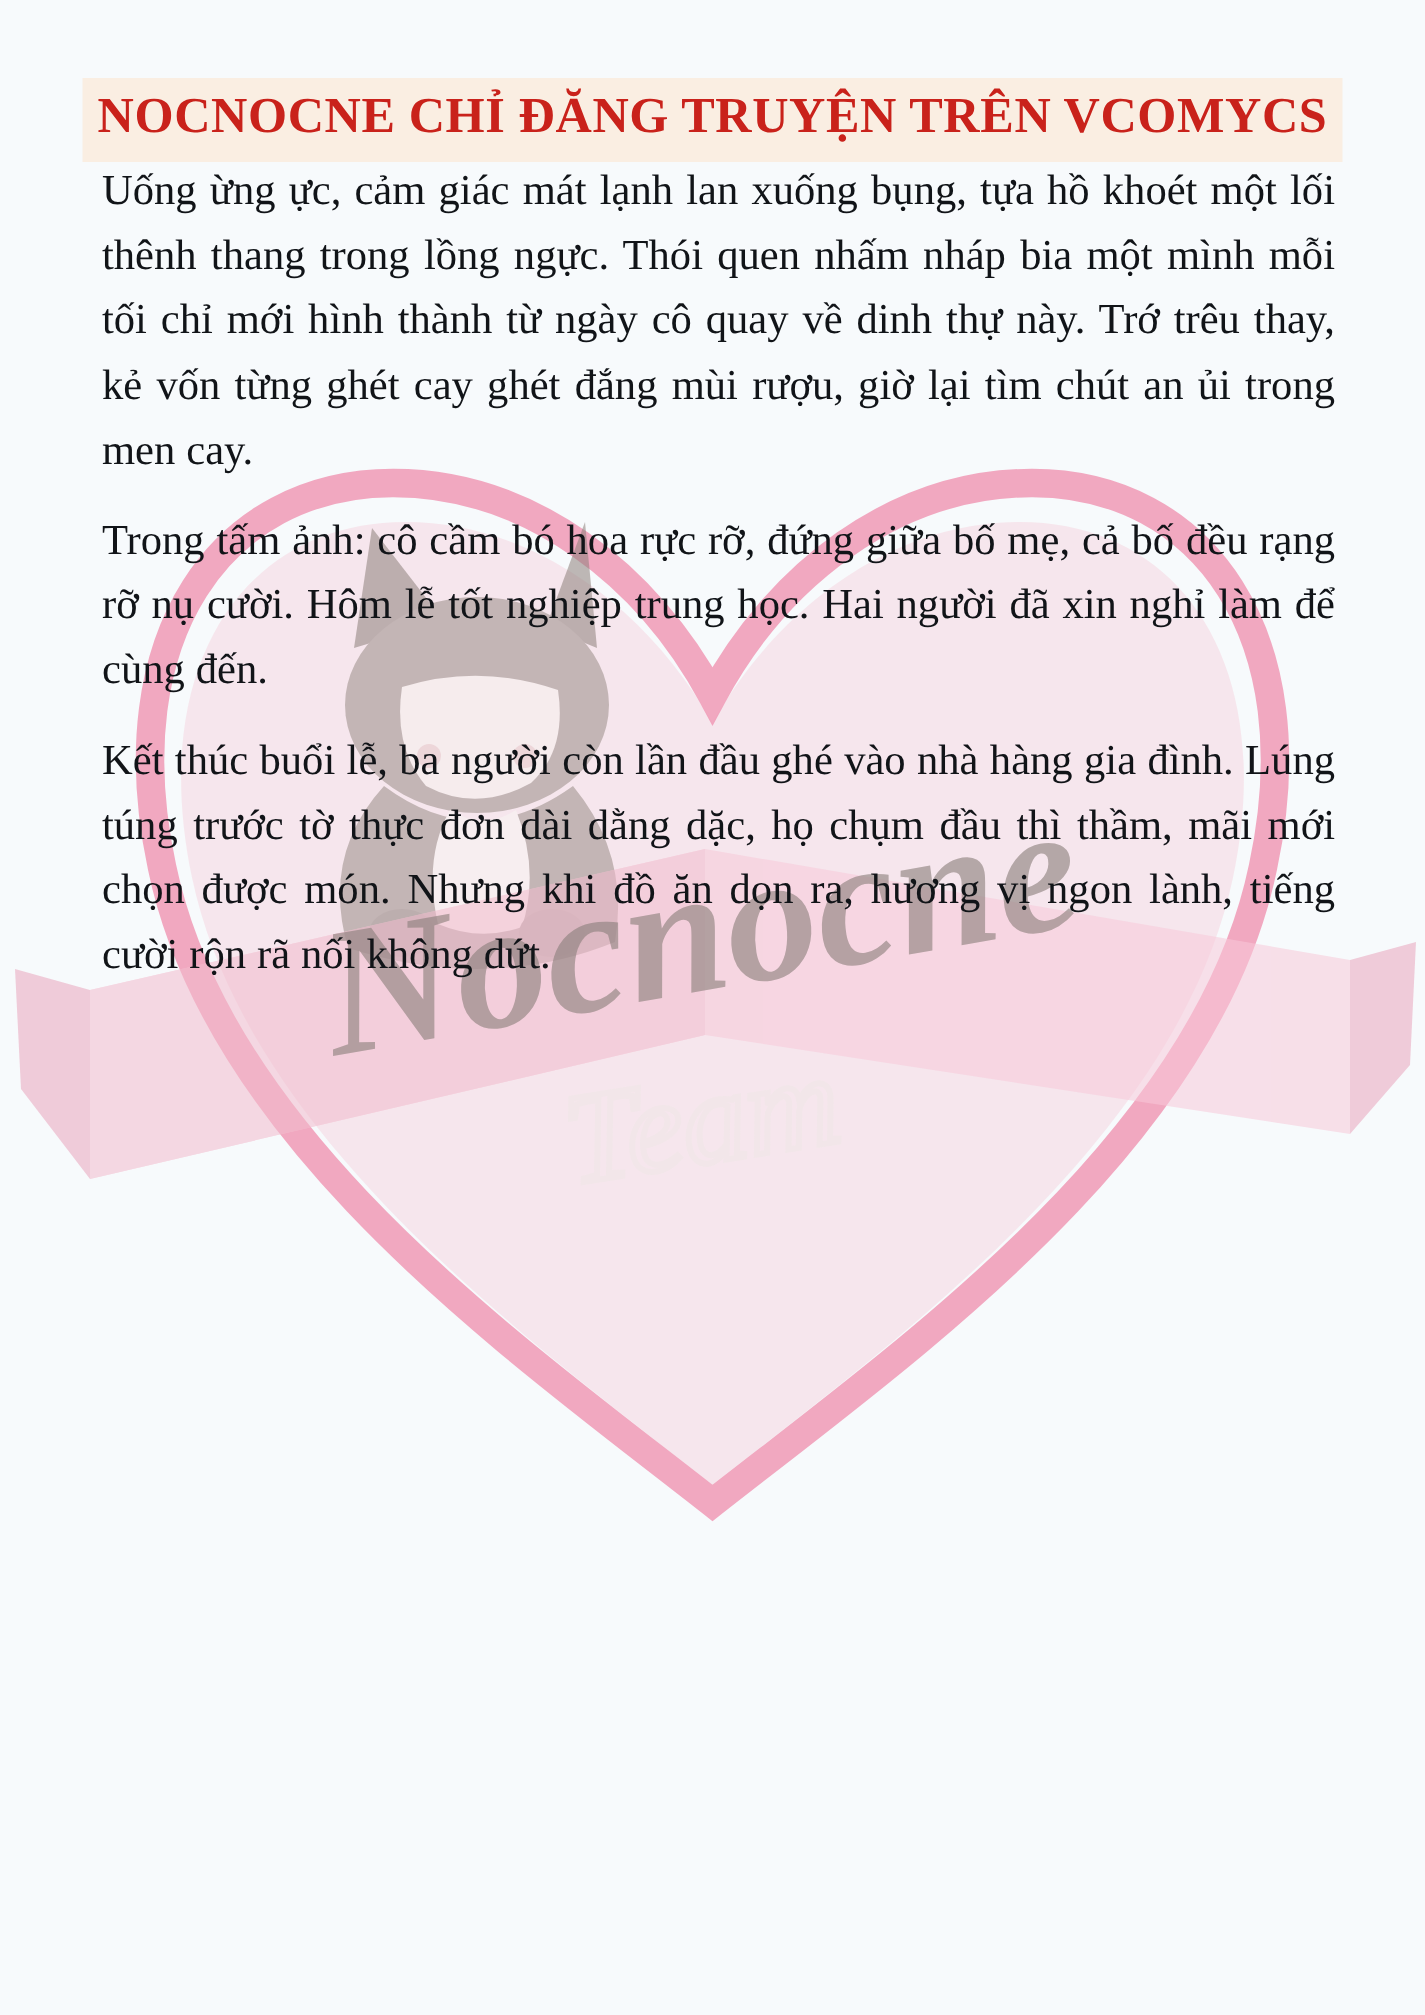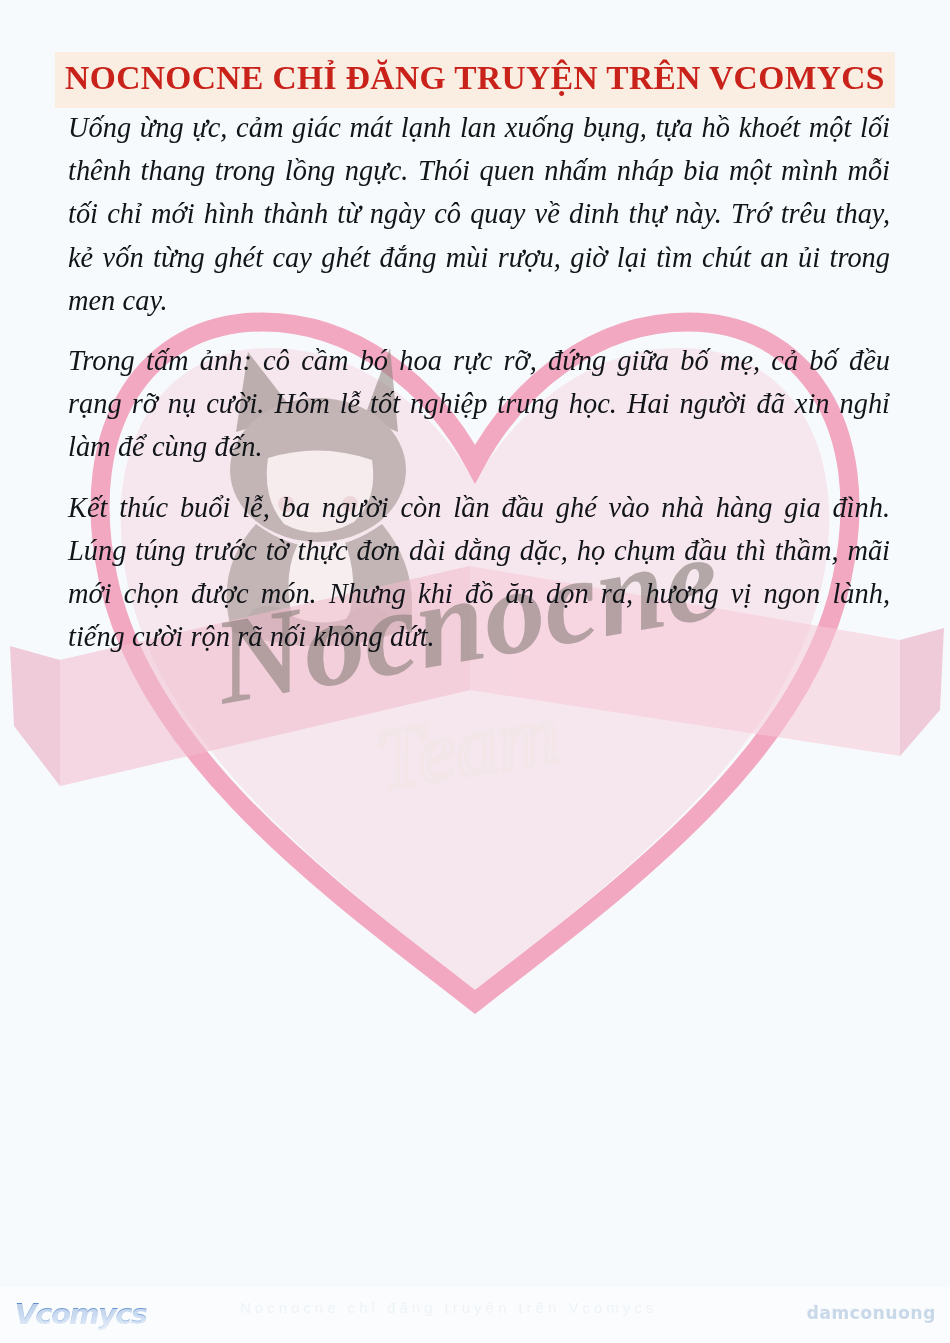--- a/index.html
+++ b/index.html
@@ -74,21 +74,21 @@
     font-family: "Liberation Serif", "DejaVu Serif", serif;
     font-size: 28.4px;
     line-height: 43.2px;
     color: #111418;
     text-align: justify;
     text-justify: inter-word;
     margin-bottom: 17px;
     word-spacing: 0.2px;
   }
   .para:last-child { margin-bottom: 0; }
-  .para.last-line-left { text-align-last: left; font-style: italic; }
+  .para.last-line-left { text-align-last: left; }
 
   
   .footer {
     position: absolute;
     left: 0;
     bottom: 0;
     width: 950px;
     height: 56px;
     background: #fafcfd;
     z-index: 3;
@@ -225,23 +225,14 @@
   </div>
 
   <div class="content">
     <div class="story">
       <p class="para last-line-left">Uống ừng ực, cảm giác mát lạnh lan xuống bụng, tựa hồ khoét một lối thênh thang trong lồng ngực. Thói quen nhấm nháp bia một mình mỗi tối chỉ mới hình thành từ ngày cô quay về dinh thự này. Trớ trêu thay, kẻ vốn từng ghét cay ghét đắng mùi rượu, giờ lại tìm chút an ủi trong men cay.</p>
       <p class="para last-line-left">Trong tấm ảnh: cô cầm bó hoa rực rỡ, đứng giữa bố mẹ, cả bố đều rạng rỡ nụ cười. Hôm lễ tốt nghiệp trung học. Hai người đã xin nghỉ làm để cùng đến.</p>
       <p class="para last-line-left">Kết thúc buổi lễ, ba người còn lần đầu ghé vào nhà hàng gia đình. Lúng túng trước tờ thực đơn dài dằng dặc, họ chụm đầu thì thầm, mãi mới chọn được món. Nhưng khi đồ ăn dọn ra, hương vị ngon lành, tiếng cười rộn rã nối không dứt.</p>
     </div>
   </div>
 
-  <div class="footer">
-    <div class="footer-ghost">Nocnocne chỉ đăng truyện trên Vcomycs</div>
-
-    <div class="brand-logo">
-      <span class="brand-logo-text">Vcomycs</span>
-    </div>
-
-    <div class="site-tag">damconuong</div>
-  </div>
 
 </div>
 
 </body></html>

